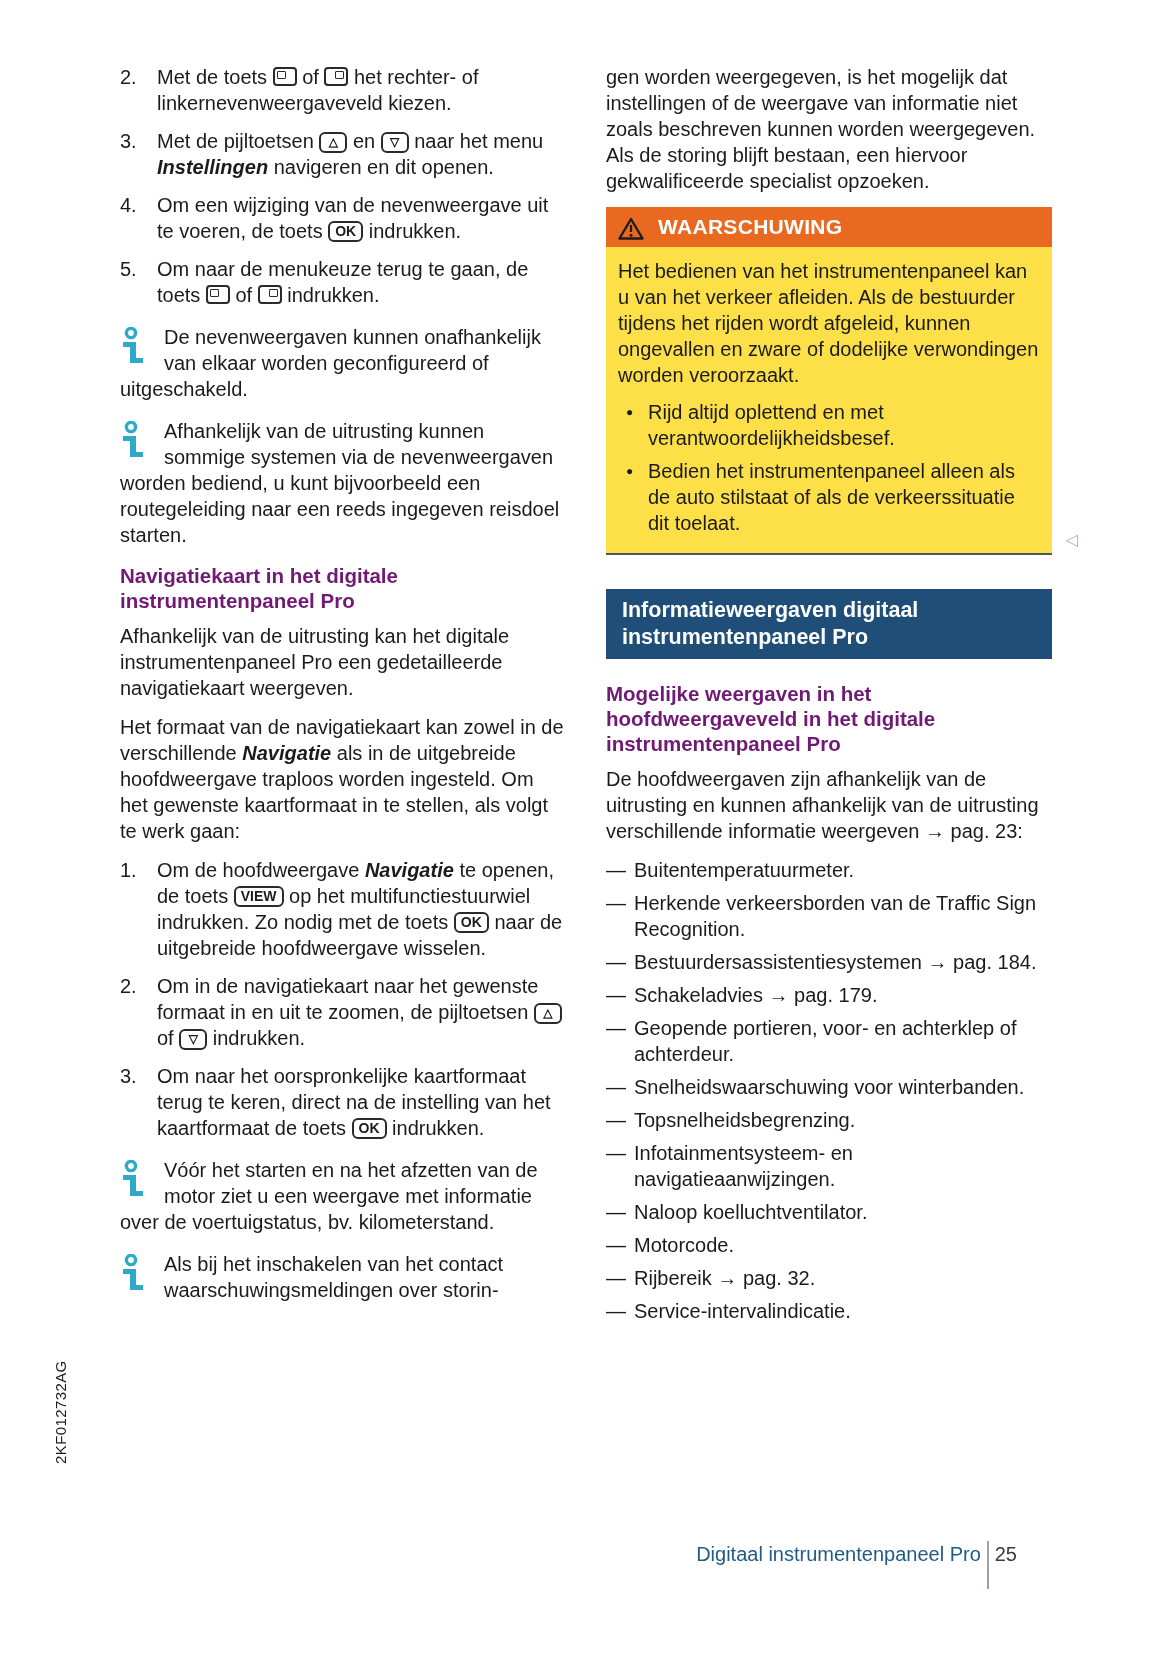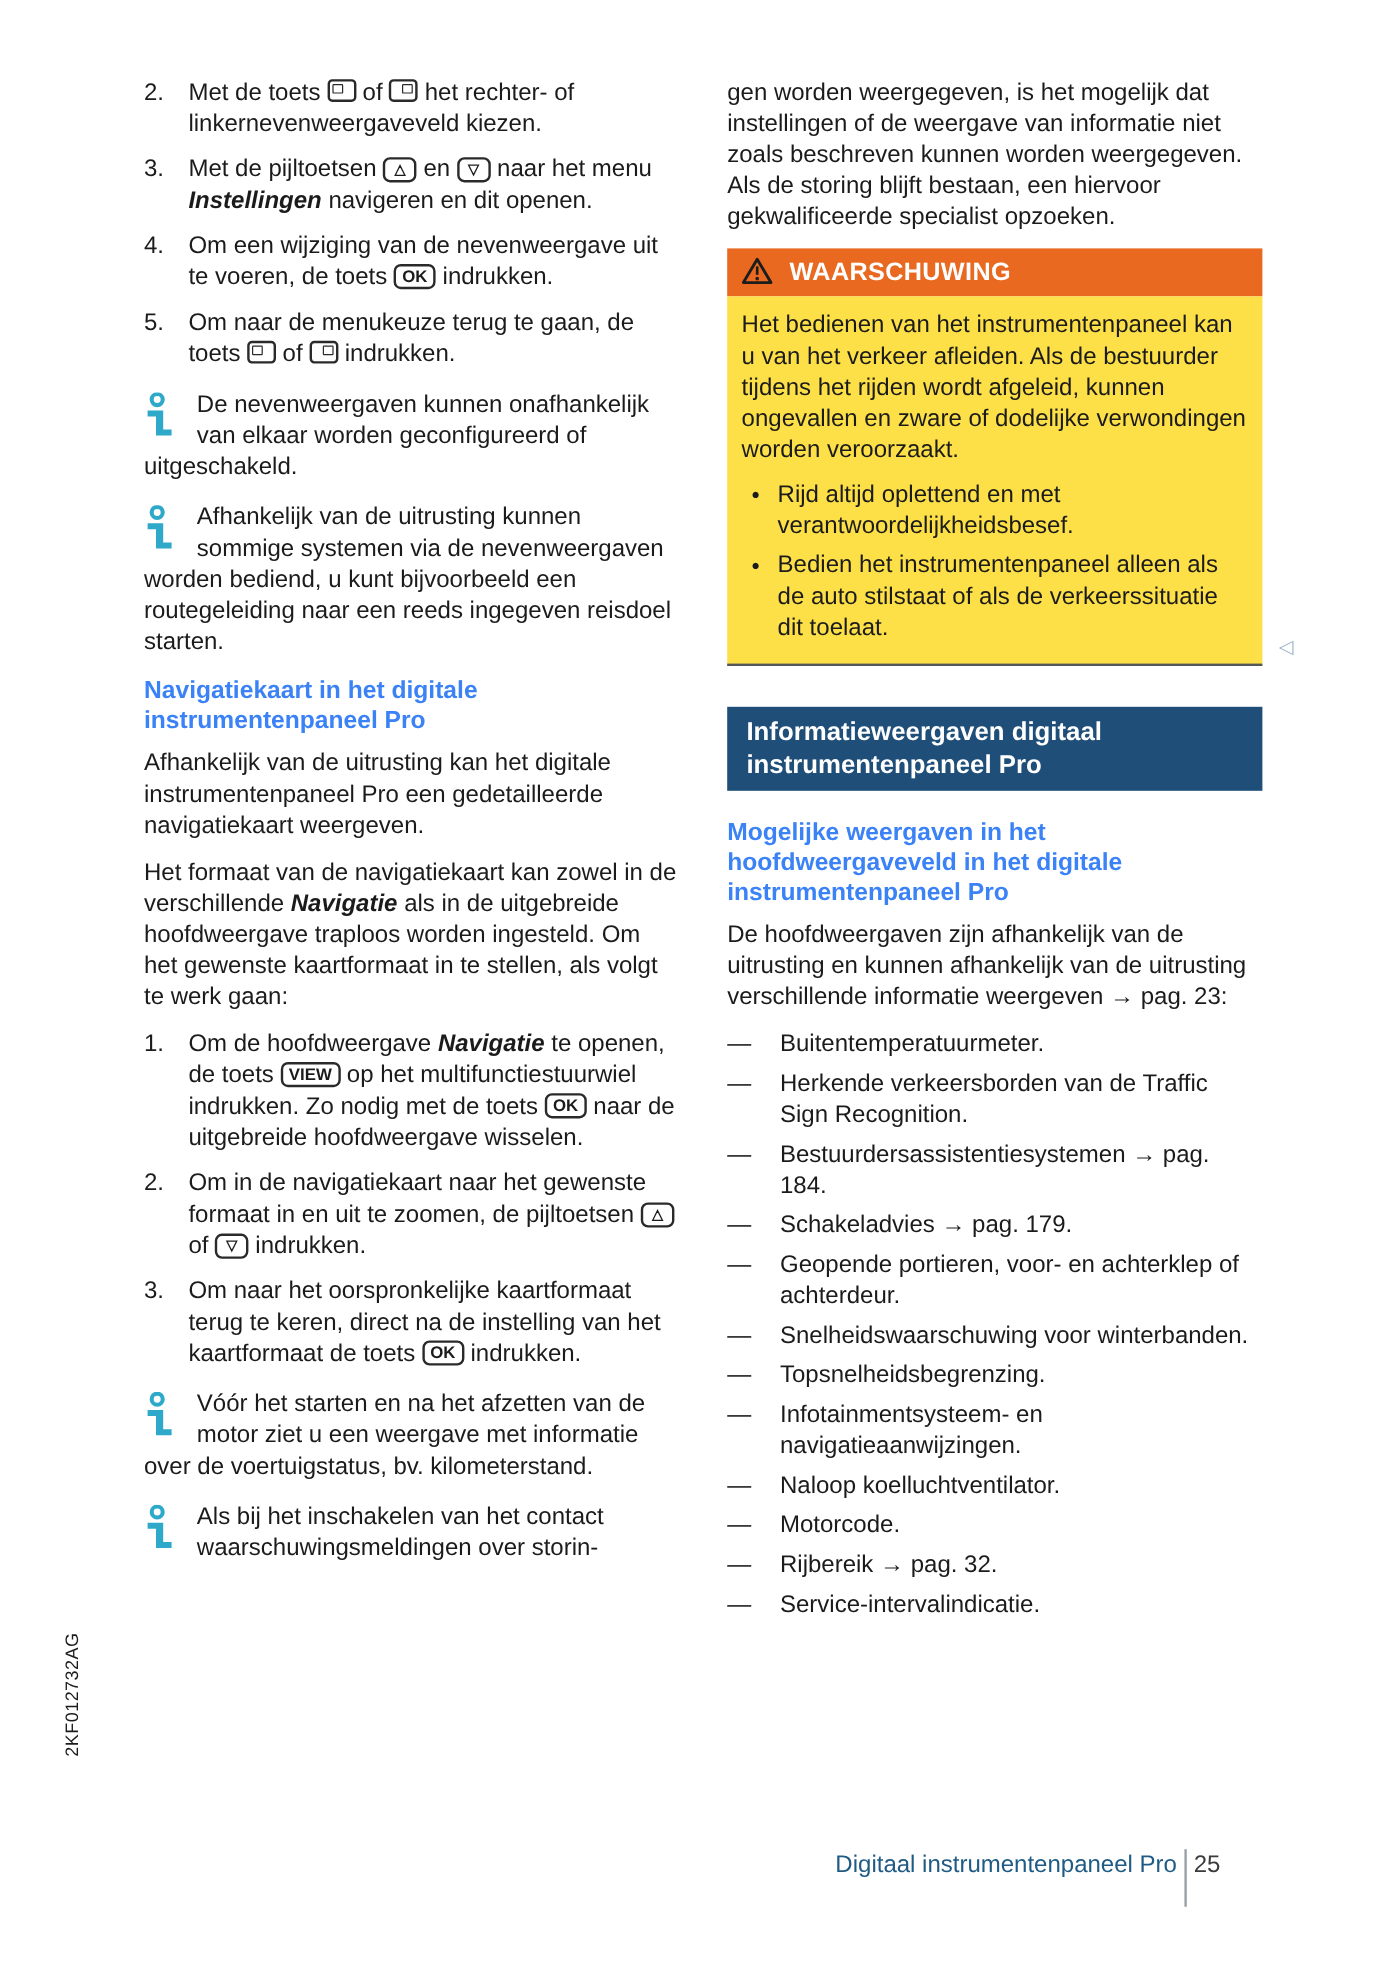--- a/index.html
+++ b/index.html
@@ -15,21 +15,21 @@
 
   .li { display:flex; margin:0 0 12px; }
   .num { flex:0 0 37px; }
   .li-body { flex:1; }
   .li-sub { margin:0 0 13px 37px; }
 
   .note { margin:16px 0 15px; }
   .note-icon { float:left; width:27px; height:37px; margin:3px 16px 2px 1px; }
   .note-icon svg { display:block; }
 
-  h3 { font-size:20.5px; line-height:25px; color:#3b82f6; margin:14px 0 10px; font-weight:700; }
+  h3 { font-size:20.5px; line-height:25px; color:#701a75; margin:14px 0 10px; font-weight:700; }
 
   .emph { font-weight:700; font-style:italic; }
 
   .key {
     display:inline-block; min-width:16px; padding:0 5px;
     border:2px solid #2a2a2a; border-radius:6px;
     font-size:14px; line-height:17px; font-weight:700; text-align:center;
     vertical-align:2px; white-space:nowrap;
   }
   .key.arrow { font-size:12px; padding:0 4px; }
@@ -48,39 +48,39 @@
   }
   .ifield::after {
     content:""; position:absolute; top:2px; width:7px; height:6px;
     border:1.5px solid #2a2a2a; border-radius:1px;
   }
   .ifield.fl::after { left:2px; }
   .ifield.fr::after { right:2px; }
 
   .warning { position:relative; margin:6px 0 0; }
   .warning-header {
-    display:flex; align-items:flex-start; gap:14px;
+    display:flex; align-items:flex-end; gap:14px;
     background:#e8691f; color:#ffffff; padding:7px 12px;
     font-size:21px; font-weight:700; letter-spacing:0.3px;
   }
   .warn-tri { display:inline-flex; }
   .warning-body { background:#fde047; padding:11px 12px 10px; border-bottom:2px solid #54575a; }
   .warning-body p { margin:0 0 11px; }
   .wbullet { display:flex; margin:0 0 7px; padding-left:8px; }
   .wdot { flex:0 0 22px; font-size:12px; }
   .back-tri { position:absolute; right:-26px; bottom:2px; color:#9cb0c9; font-size:16px; }
 
   .section-block {
     background:#1f4e79; color:#ffffff; font-weight:700;
     font-size:21.5px; line-height:27px; padding:8px 16px; margin:34px 0 22px;
   }
 
   .dash-item { display:flex; margin:0 0 7px; }
   .dash { flex:0 0 28px; }
-  .dash-text { flex:1;margin-left:16px; }
+  .dash-text { flex:1; }
 
   .footer { position:absolute; right:148px; bottom:64px; display:flex; align-items:flex-start; gap:6px; }
   .footer-chapter { color:#1f5b84; font-size:20px; }
   .footer-rule { width:2px; height:48px; background:#9aa1a8; display:inline-block; }
   .footer-page { font-size:20px; color:#3b3b3b; }
 
   .vcode {
     position:absolute; left:48px; top:1464px;
     transform:rotate(-90deg); transform-origin:0 0;
     font-size:15px; letter-spacing:0.4px; color:#1b1b1b; white-space:nowrap;

